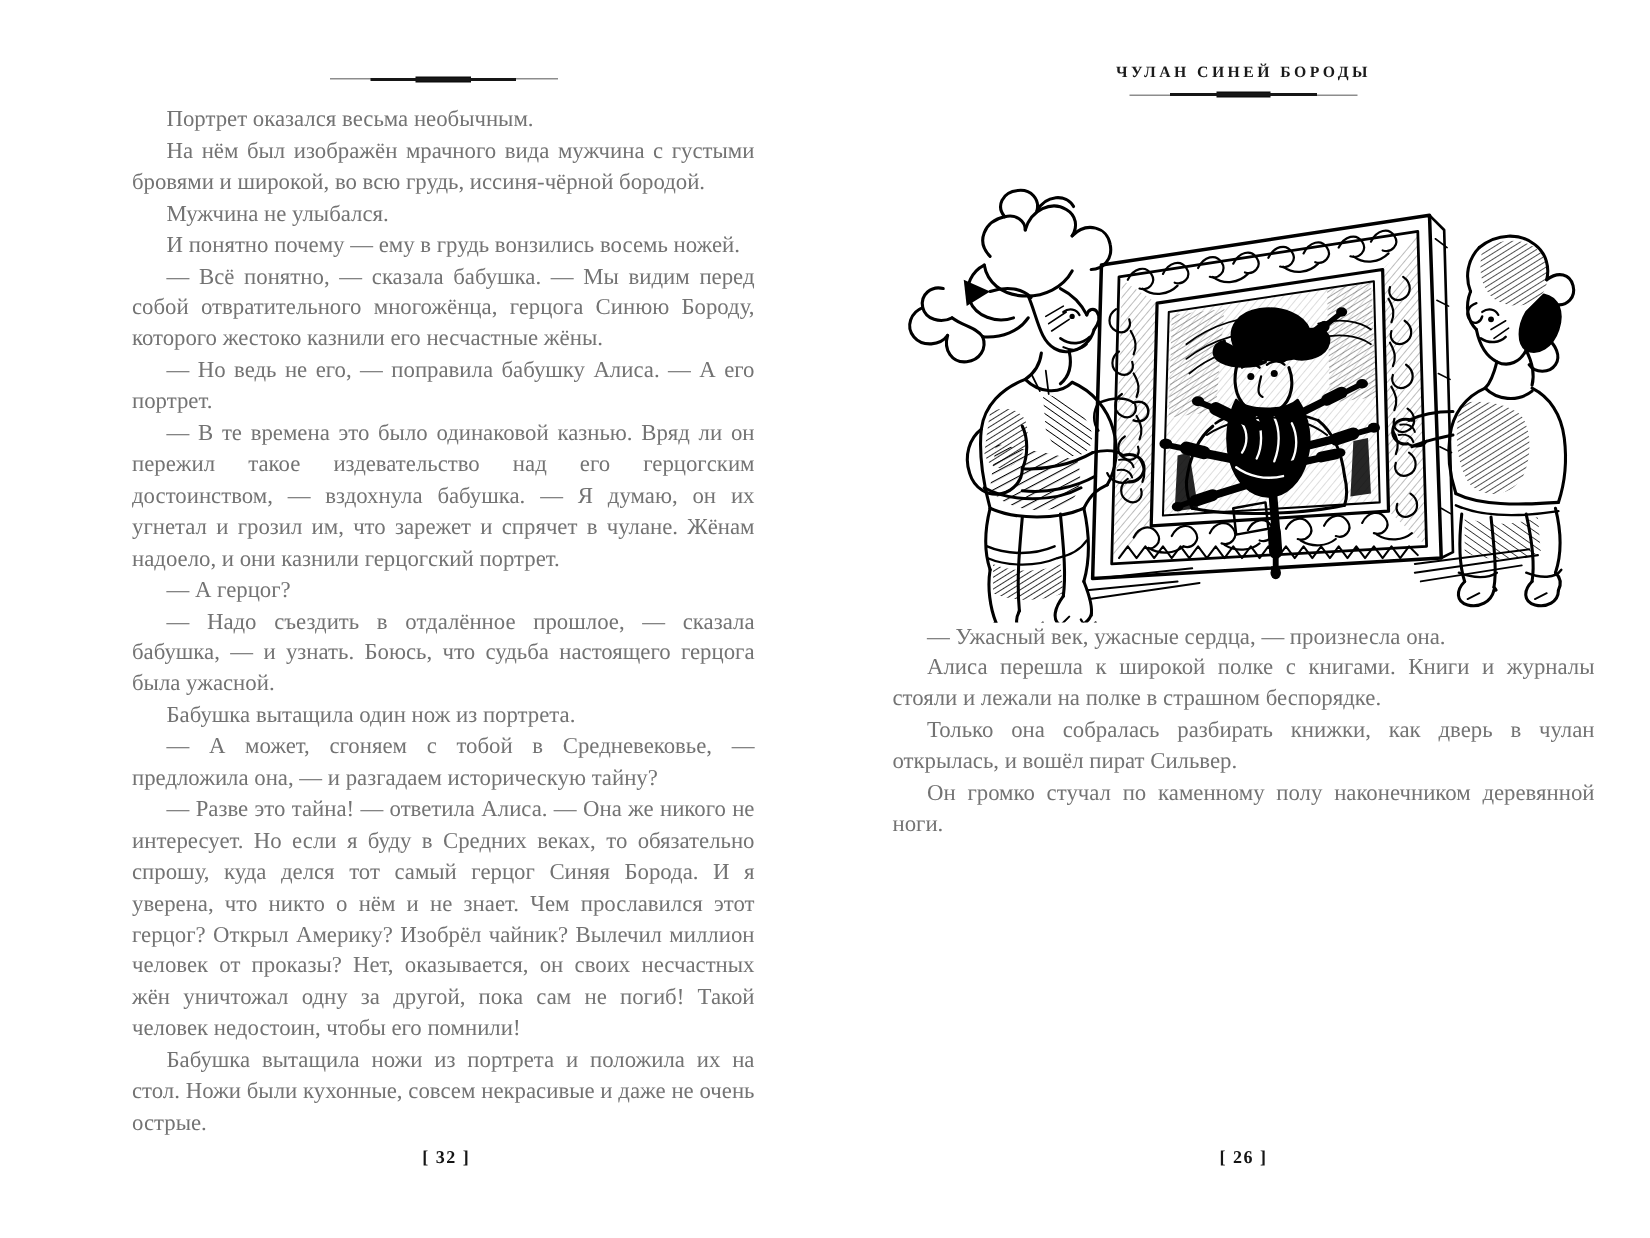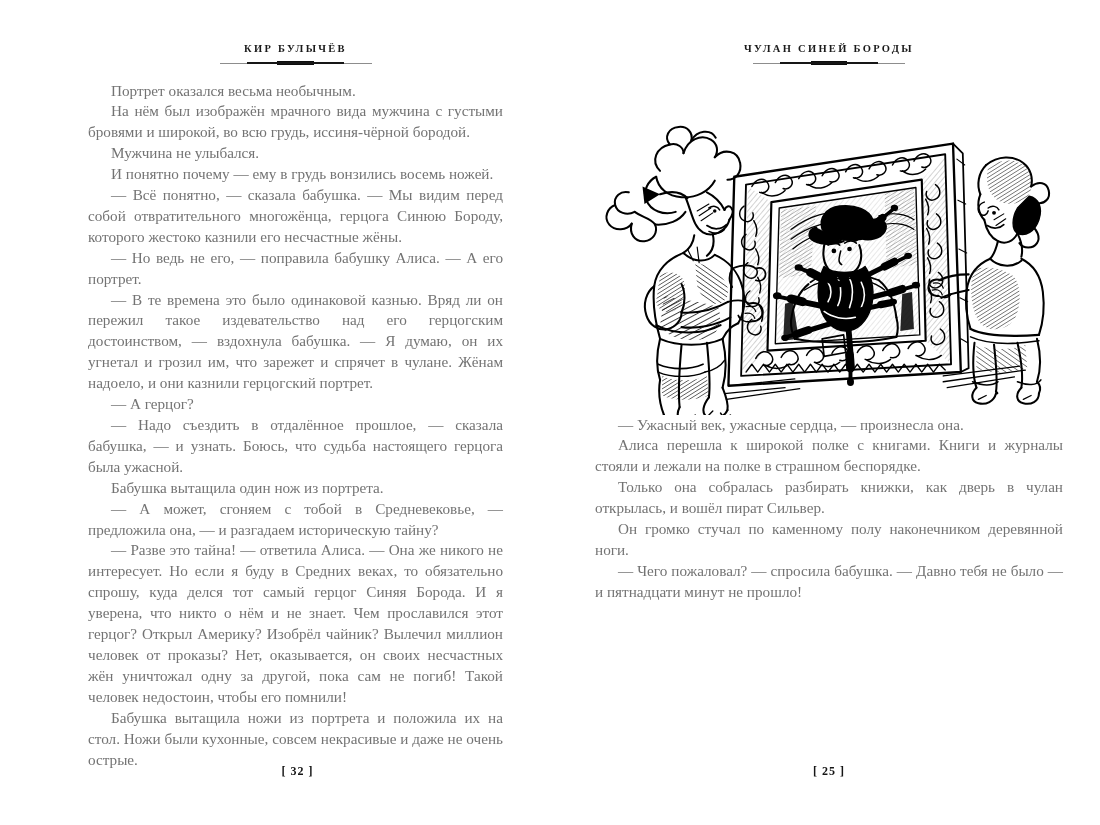--- a/index.html
+++ b/index.html
@@ -123,21 +123,20 @@
   .page-right .folio { left: 45px; right: 37px; }
 </style>
 </head>
 <body>
 
 <div class="spread">
 
   <div class="page page-left">
 
     <div class="runhead">
-      <span class="runhead-text">КИР БУЛЫЧЁВ</span>
       <div class="runhead-rule">
         <span class="knob"></span>
       </div>
     </div>
 
     <div class="body-text">
       <p>Портрет оказался весьма необычным.</p>
       <p>На нём был изображён мрачного вида мужчина с густыми бровями и широкой, во всю грудь, иссиня-чёрной бородой.</p>
       <p>Мужчина не улыбался.</p>
       <p>И понятно почему — ему в грудь вонзились восемь ножей.</p>
@@ -517,19 +516,18 @@
           <path d="M428 306 C438 310 448 310 452 304" stroke-width="1.6"></path>
         </g>
       </svg>
     </div>
 
     <div class="body-text right-col after-illustration">
       <p>— Ужасный век, ужасные сердца, — произнесла она.</p>
       <p>Алиса перешла к широкой полке с книгами. Книги и журналы стояли и лежали на полке в страшном беспорядке.</p>
       <p>Только она собралась разбирать книжки, как дверь в чулан открылась, и вошёл пират Сильвер.</p>
       <p>Он громко стучал по каменному полу наконечником деревянной ноги.</p>
-      <p>— Чего пожаловал? — спросила бабушка. — Давно тебя не было — и пятнадцати минут не прошло!</p>
     </div>
 
-    <div class="folio">[ 25 ]</div>
+    <div class="folio">[ 26 ]</div>
   </div>
 
 </div>
 
 </body></html>

